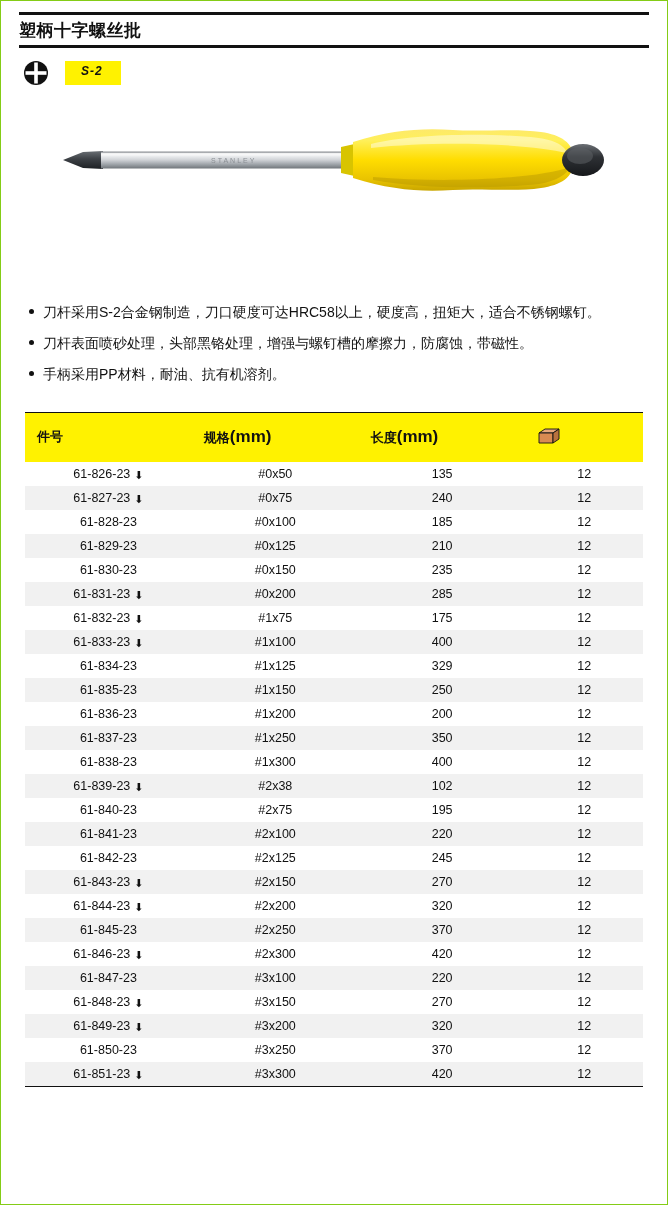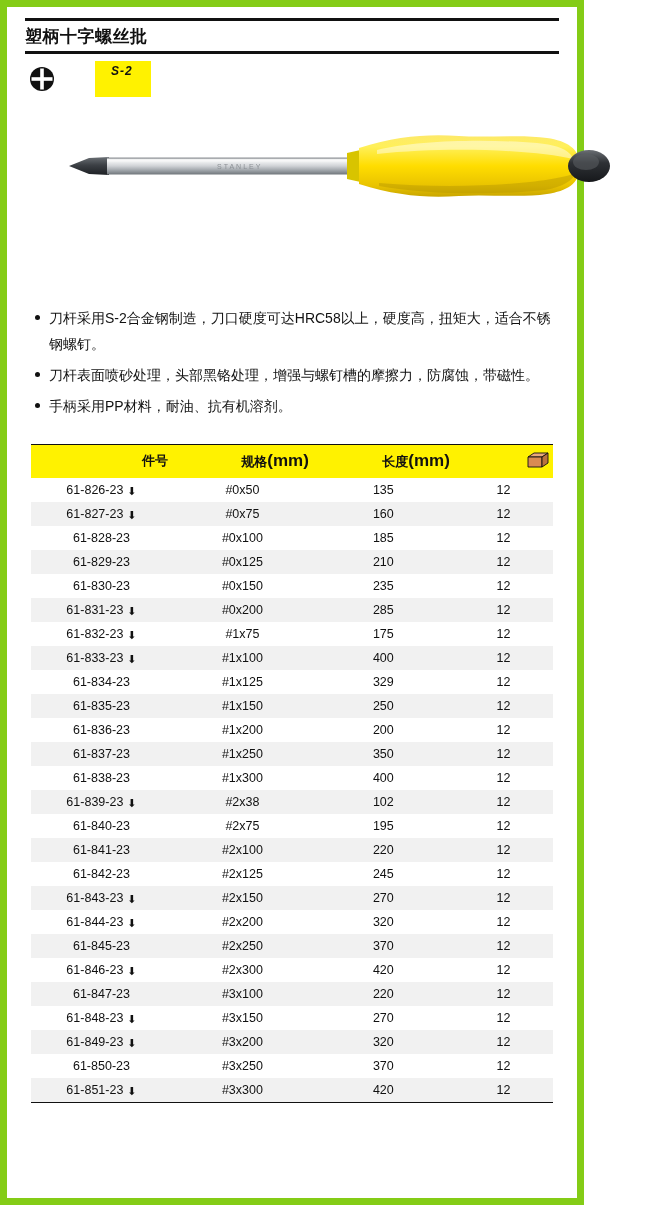--- a/index.html
+++ b/index.html
@@ -9,25 +9,25 @@
   body {
     width: 668px;
     height: 1205px;
     background: #ffffff;
     font-family: "Liberation Sans", sans-serif;
     color: #111111;
     position: relative;
     overflow: hidden;
   }
   .page {
-    width: 584px;
+    width: 668px;
     height: 1205px;
     position: relative;
     box-sizing: border-box;
-    border: 7px solid #84cc16;
+    border: 1px solid #84cc16;
   }
 
   
   .title-bar {
     margin: 11px 18px 0 18px;
     height: 30px;
     border-top: 3px solid #111111;
     border-bottom: 3px solid #111111;
     display: flex;
     align-items: center;
@@ -52,24 +52,23 @@
     position: relative;
     margin-right: 16px;
   }
   .cross-icon svg { display: block; }
   .badge {
     background: #fff200;
     color: #111111;
     font-size: 12px;
     font-weight: bold;
     font-style: italic;
-    padding: 4px 18px 20px 16px;
+    padding: 4px 18px 8px 16px;
     letter-spacing: 1px;
     line-height: 1;
-    margin-left: 24px;
   }
 
   
   .product-area {
     position: relative;
     height: 190px;
     margin-top: 14px;
   }
   .driver {
     position: absolute;
@@ -111,22 +110,22 @@
     width: 100%;
     border-collapse: collapse;
     font-size: 12.5px;
   }
   table.spec thead th {
     background: #fff200;
     color: #111111;
     font-weight: bold;
     font-size: 13px;
     height: 25px;
-    padding: 4px;
-    text-align: right;
+    padding: 12px;
+    text-align: left;
     border: none;
   }
   table.spec thead th .unit {
     font-weight: bold;
     font-size: 17px;
   }
   table.spec tbody td {
     height: 24px;
     text-align: center;
     padding: 0;
@@ -267,21 +266,21 @@
       <tbody>
         <tr class="odd">
           <td><span>61-826-23</span><span class="arrow">⬇</span></td>
           <td>#0x50</td>
           <td>135</td>
           <td>12</td>
         </tr>
         <tr class="even">
           <td><span>61-827-23</span><span class="arrow">⬇</span></td>
           <td>#0x75</td>
-          <td>160</td>
+          <td>240</td>
           <td>12</td>
         </tr>
         <tr class="odd">
           <td><span>61-828-23</span></td>
           <td>#0x100</td>
           <td>185</td>
           <td>12</td>
         </tr>
         <tr class="even">
           <td><span>61-829-23</span></td>

